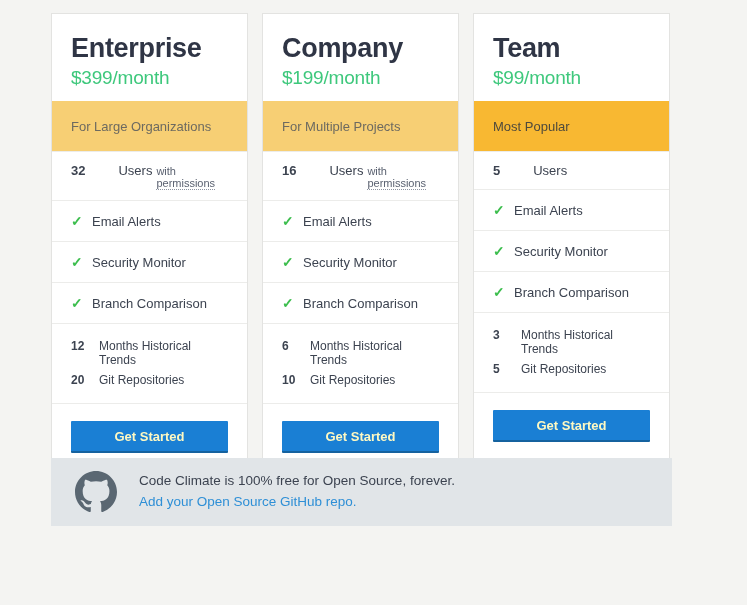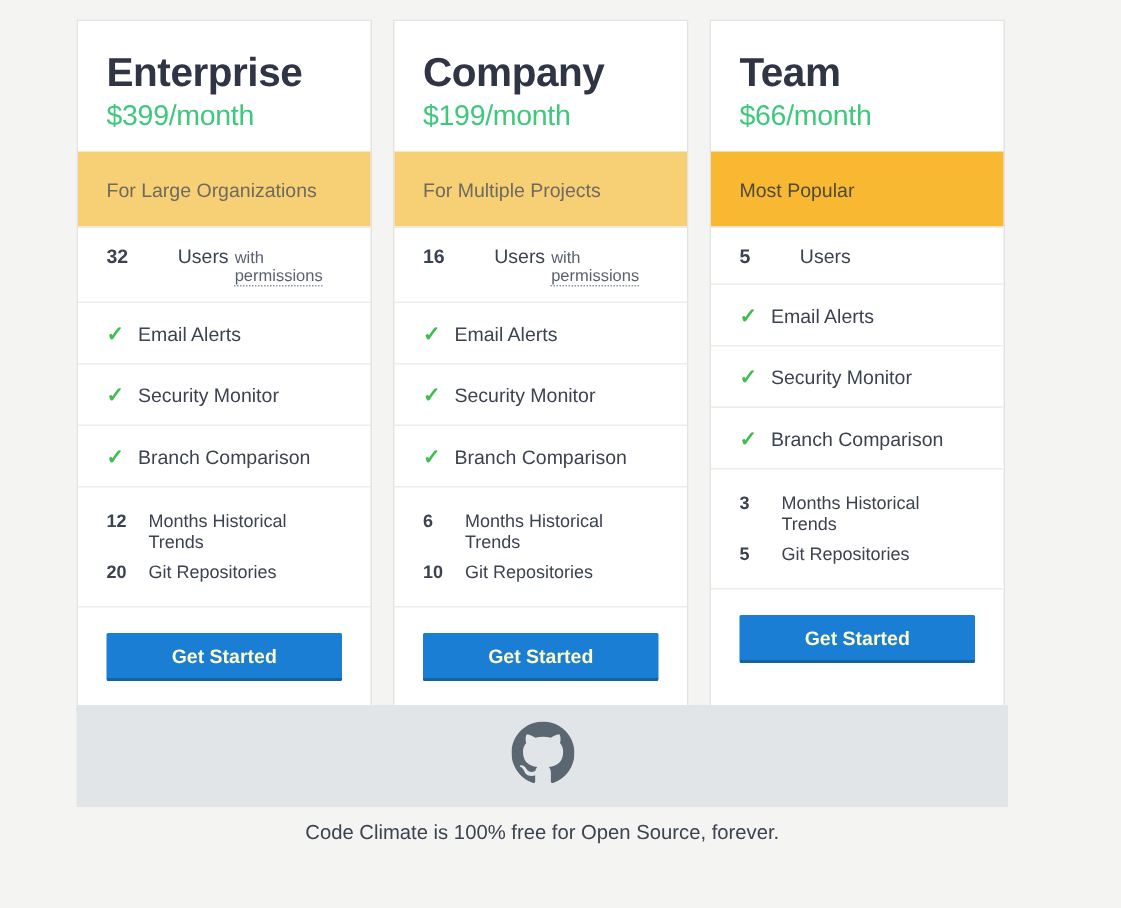--- a/index.html
+++ b/index.html
@@ -151,30 +151,29 @@
     font-family: "Liberation Sans", sans-serif;
     padding: 8px 0 7px 0;
     cursor: pointer;
     border-radius: 1px;
   }
 
   
   .os-banner {
     position: absolute;
     left: 51px;
-    top: 470px;
+    top: 458px;
     width: 621px;
     height: 68px;
     background: #e1e5e8;
     display: flex;
     align-items: center;
     box-sizing: border-box;
     padding: 11px 24px;
     gap: 22px;
-    flex-direction: column;
   }
   .gh-icon { flex: none; line-height: 0; }
   .os-text { font-size: 13.5px; line-height: 1.55; }
   .os-line1 { color: #3c4350; }
   .os-link {
     color: #2e8fd6;
     text-decoration: none;
     cursor: pointer;
   }
 
@@ -281,21 +280,21 @@
         </div>
       </div>
       <div class="cta-wrap">
         <button class="cta">Get Started</button>
       </div>
     </div>
 
     <div class="card">
       <div class="card-head">
         <div class="plan-name">Team</div>
-        <div class="plan-price">$66/month</div>
+        <div class="plan-price">$99/month</div>
       </div>
       <div class="ribbon bold">Most Popular</div>
       <div class="users-row">
         <span class="users-count">5</span>
         <span class="users-label">Users</span>
       </div>
       <div class="feat-row">
         <span class="check">✓</span>
         <span>Email Alerts</span>
       </div>
@@ -325,19 +324,20 @@
   </div>
 
   <div class="os-banner">
     <span class="gh-icon">
       <svg width="42" height="42" viewBox="0 0 16 16" aria-hidden="true">
         <path fill="#5a6772" d="M8 0C3.58 0 0 3.58 0 8c0 3.54 2.29 6.53 5.47 7.59.4.07.55-.17.55-.38 0-.19-.01-.82-.01-1.49-2.01.37-2.53-.49-2.69-.94-.09-.23-.48-.94-.82-1.13-.28-.15-.68-.52-.01-.53.63-.01 1.08.58 1.23.82.72 1.21 1.87.87 2.33.66.07-.52.28-.87.51-1.07-1.78-.2-3.64-.89-3.64-3.95 0-.87.31-1.59.82-2.15-.08-.2-.36-1.02.08-2.12 0 0 .67-.21 2.2.82.64-.18 1.32-.27 2-.27.68 0 1.36.09 2 .27 1.53-1.04 2.2-.82 2.2-.82.44 1.1.16 1.92.08 2.12.51.56.82 1.27.82 2.15 0 3.07-1.87 3.75-3.65 3.95.29.25.54.73.54 1.48 0 1.07-.01 1.93-.01 2.2 0 .21.15.46.55.38A8.01 8.01 0 0 0 16 8c0-4.42-3.58-8-8-8z"></path>
       </svg>
     </span>
     <span class="os-text">
       <span class="os-line1">Code Climate is 100% free for Open Source, forever.</span><br>
+      <span class="os-link">Add your Open Source GitHub repo.</span>
     </span>
   </div>
 
   <div class="footer">
   </div>
 
 </div>
 
 </body></html>

